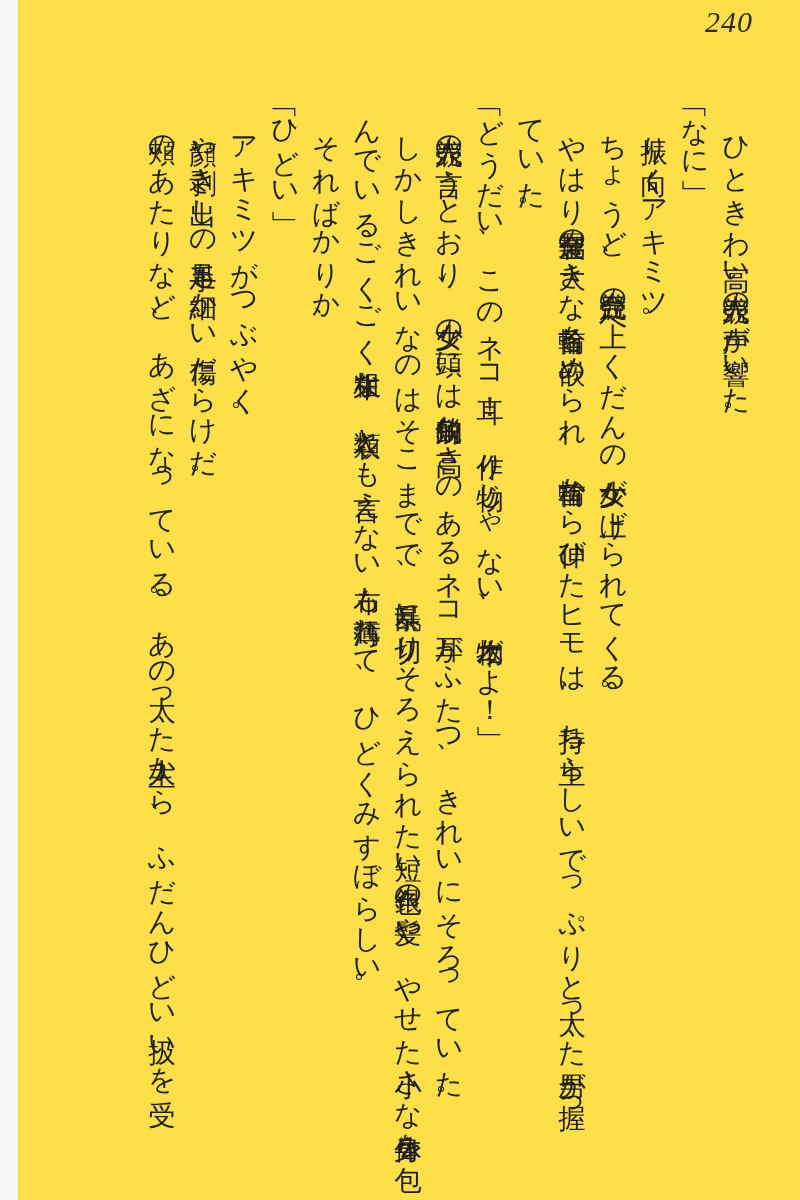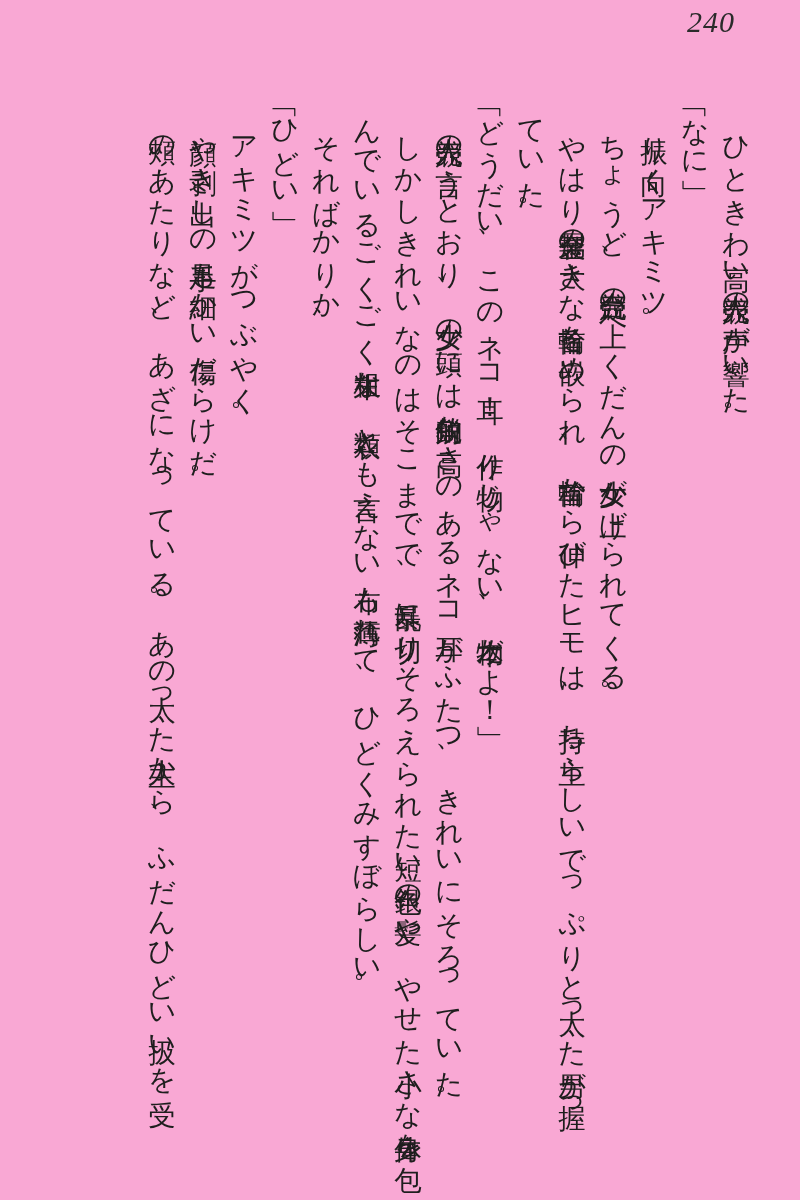--- a/index.html
+++ b/index.html
@@ -10,21 +10,22 @@
     height: 1200px;
     position: relative;
     overflow: hidden;
     background: #f6f6f5;
     font-family: "Liberation Serif", "DejaVu Serif", serif;
   }
 
   .book-page {
     position: absolute;
     inset: 0;
-    background: #f9a8d4;
+    background: #fde047;
+    margin-left: 18px;
   }
 
   .page-number {
     position: absolute;
     top: 5px;
     left: 687px;
     font-size: 30px;
     font-style: italic;
     letter-spacing: 1px;
     color: #2b2b2b;

